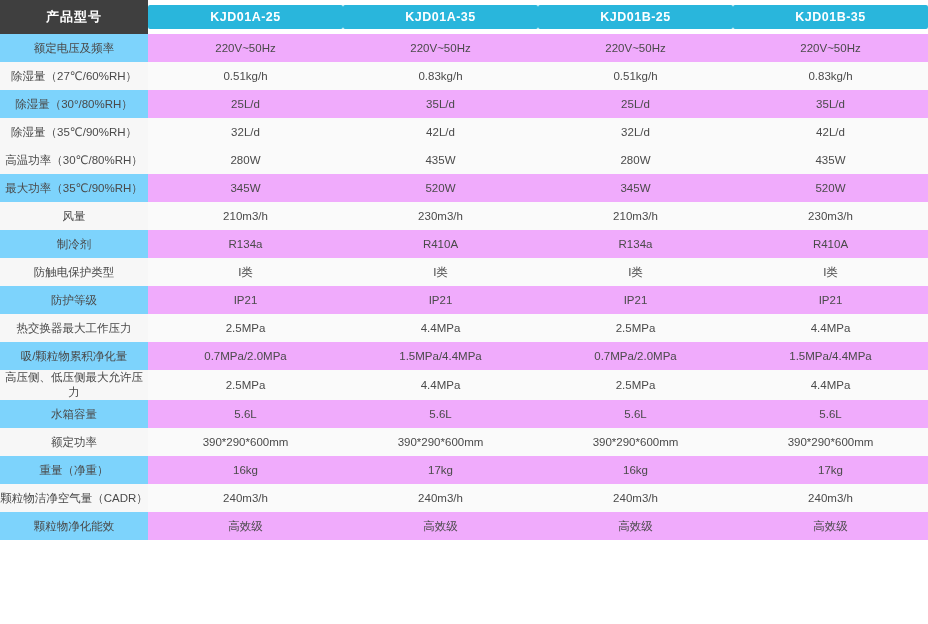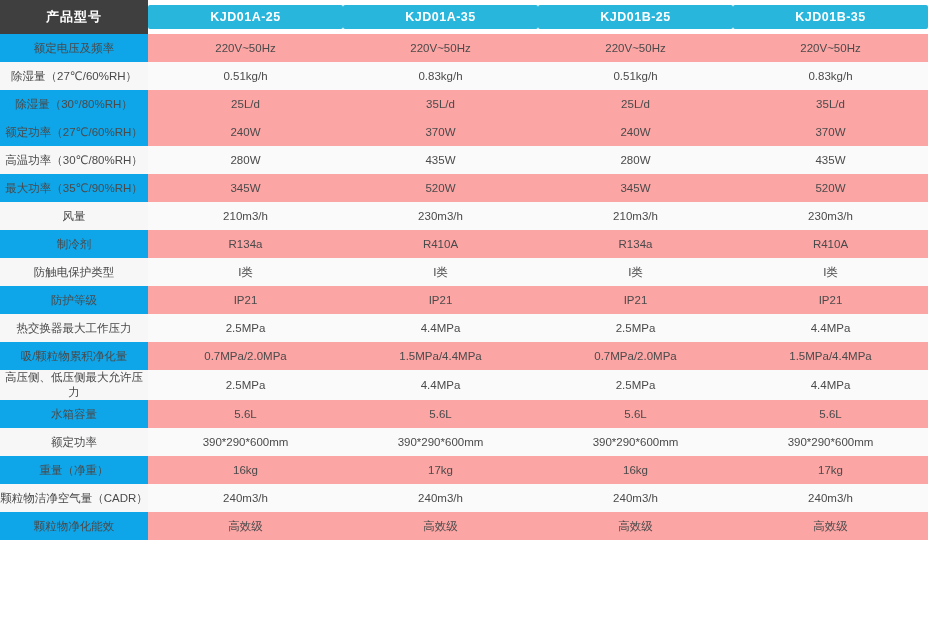--- a/index.html
+++ b/index.html
@@ -63,23 +63,23 @@
     padding: 0 4px;
   }
   .row-value {
     font-size: 11.5px;
     text-align: center;
     height: 28px;
     vertical-align: middle;
     color: #4a4a4a;
     padding: 0 4px;
   }
-  tr.odd td { background: #fca5a5; }
+  tr.odd td { background: #f0abfc; }
   tr.even td { background: #fafafa; text-align: center; }
-  tr.odd td.row-label { background: #0ea5e9; }
+  tr.odd td.row-label { background: #7dd3fc; }
   tr.even td.row-label { background: #f7f7f7; }
 </style>
 </head>
 <body>
 
 <table id="spec-table">
   <colgroup>
     <col class="c-label">
     <col class="c-model">
     <col class="c-model">
@@ -118,26 +118,26 @@
         <td class="row-value">0.51kg/h</td>
         <td class="row-value">0.83kg/h</td>
       </tr>
       <tr class="odd">
         <td class="row-label">除湿量（30°/80%RH）</td>
         <td class="row-value">25L/d</td>
         <td class="row-value">35L/d</td>
         <td class="row-value">25L/d</td>
         <td class="row-value">35L/d</td>
       </tr>
-      <tr class="odd">
-        <td class="row-label">额定功率（27℃/60%RH）</td>
-        <td class="row-value">240W</td>
-        <td class="row-value">370W</td>
-        <td class="row-value">240W</td>
-        <td class="row-value">370W</td>
+      <tr class="even">
+        <td class="row-label">除湿量（35℃/90%RH）</td>
+        <td class="row-value">32L/d</td>
+        <td class="row-value">42L/d</td>
+        <td class="row-value">32L/d</td>
+        <td class="row-value">42L/d</td>
       </tr>
       <tr class="even">
         <td class="row-label">高温功率（30℃/80%RH）</td>
         <td class="row-value">280W</td>
         <td class="row-value">435W</td>
         <td class="row-value">280W</td>
         <td class="row-value">435W</td>
       </tr>
       <tr class="odd">
         <td class="row-label">最大功率（35℃/90%RH）</td>

